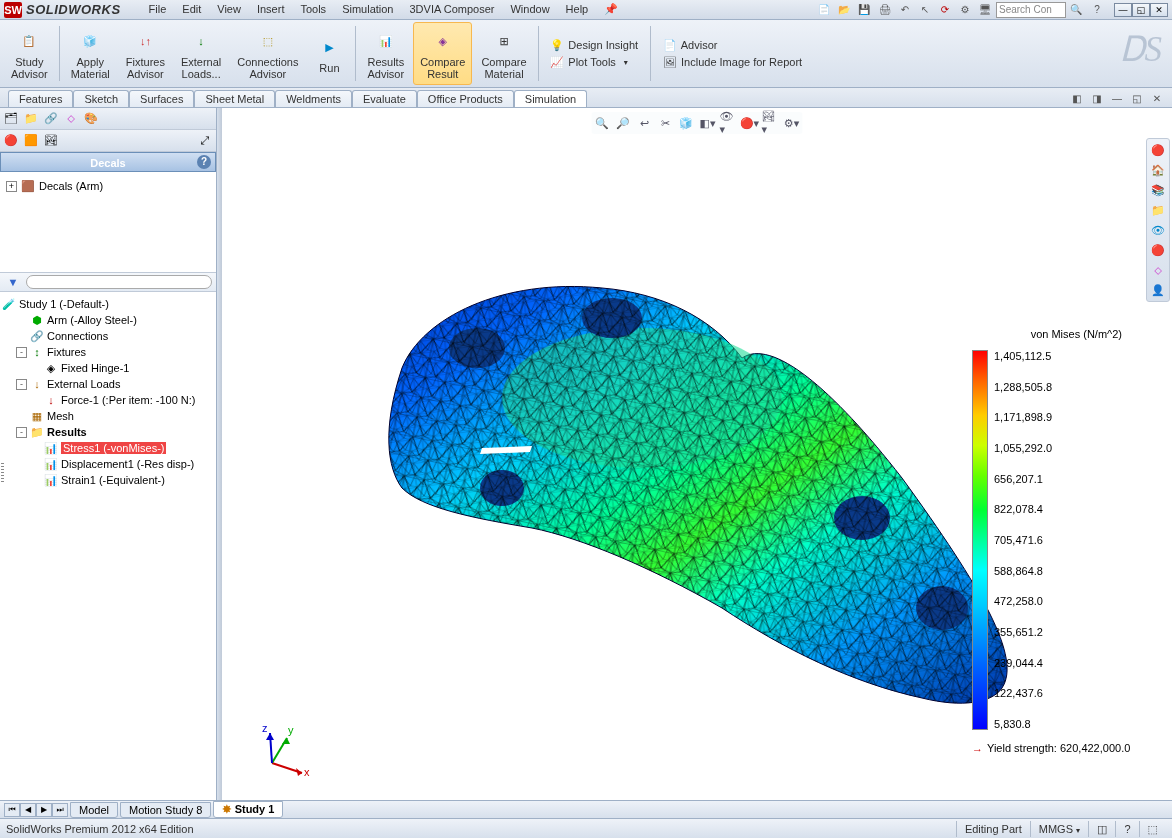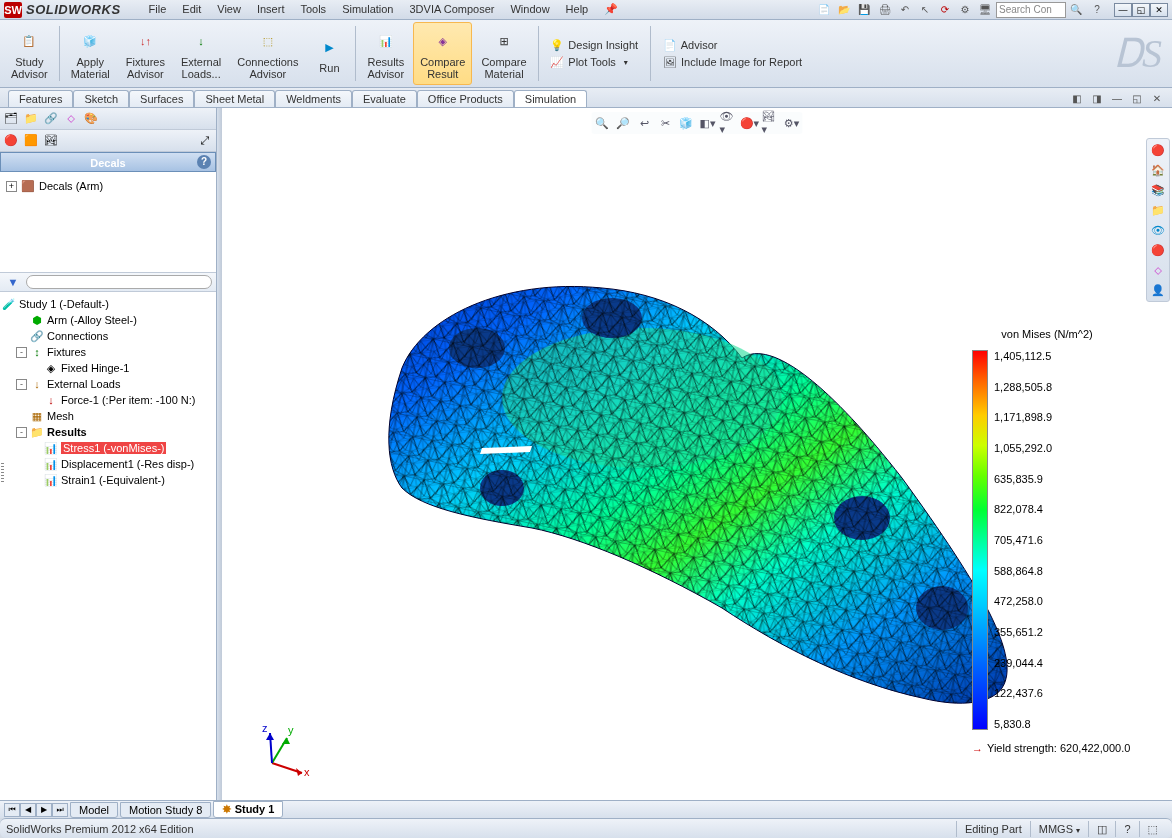--- a/index.html
+++ b/index.html
@@ -18,21 +18,21 @@
 .win-ctrl div{ width:18px; height:14px; border:1px solid #7a8aa0; background:linear-gradient(#f4f7fb,#d6e0ed); display:flex;align-items:center;justify-content:center; font-size:9px;}
 
 
 .ribbon { height:68px; background:linear-gradient(#eef2f8,#d7e0ec); border-bottom:1px solid #9fb0c6; display:flex; align-items:stretch; padding:2px 4px; gap:2px;}
 .rb-btn { display:flex; flex-direction:column; align-items:center; justify-content:center; padding:2px 6px; border:1px solid transparent; border-radius:3px; min-width:44px; text-align:center; line-height:1.1; color:#333;}
 .rb-btn.active { border-color:#f7b84f; background:linear-gradient(#ffe9b0,#ffdc85);}
 .rb-ico { width:28px; height:28px; margin-bottom:1px; display:flex; align-items:center; justify-content:center;}
 .rb-sep { width:1px; background:#b0bccc; margin:4px 2px;}
 .rb-stack{ display:flex; flex-direction:column; gap:2px; padding:2px 4px; justify-content:center;}
 .rb-stack-item{ display:flex; align-items:center; gap:4px; color:#333; padding:1px 4px; border-radius:2px;}
-.ds-logo{position:absolute; right:10px; top:30px; font-size:40px; color:#b8c4d4; font-style:italic; font-family:serif;}
+.ds-logo{position:absolute; right:10px; top:30px; font-size:35px; color:#b8c4d4; font-style:italic; font-family:serif;}
 
 
 .ctrl-tabs { height:20px; background:linear-gradient(#e8edf4,#d7e0ec); display:flex; align-items:flex-end; padding:0 8px; border-bottom:1px solid #9fb0c6; position:relative;}
 .ctrl-tab { padding:2px 10px; border:1px solid #9fb0c6; border-bottom:none; background:linear-gradient(#f4f7fb,#e4ebf4); margin-right:0px; border-radius:3px 3px 0 0; color:#333;}
 .ctrl-tab.active{ background:#fff; font-weight:normal;}
 .ctrl-tabs .right{ position:absolute; right:6px; top:2px; display:flex; gap:2px;}
 
 
 .main { position:absolute; top:108px; left:0; right:0; bottom:20px; display:flex;}
 
@@ -68,35 +68,35 @@
 
 
 .part{position:absolute;left:80px;top:80px;width:760px;height:560px;}
 .part svg{width:100%;height:100%;}
 
 
 .triad{position:absolute;left:30px;bottom:40px;width:60px;height:60px;}
 
 
 .legend{position:absolute;right:30px;top:220px;width:170px;}
-.legend-title{text-align:center;margin-bottom:10px;padding-right:20px;}
+.legend-title{text-align:right;margin-bottom:10px;padding-right:20px;}
 .legend-body{display:flex;align-items:stretch;}
 .legend-bar{width:16px;height:380px;background:linear-gradient(to bottom,#ff0000 0%,#ff6600 8%,#ffcc00 17%,#ccff00 25%,#66ff00 33%,#00ff33 42%,#00ff99 50%,#00ffff 58%,#00ccff 67%,#0099ff 75%,#0066ff 83%,#0033ff 92%,#0000ff 100%);border:1px solid #888;}
 .legend-labels{display:flex;flex-direction:column;justify-content:space-between;padding-left:6px;height:380px;}
 .legend-yield{margin-top:12px;display:flex;align-items:center;gap:4px;}
 
 
 .bottom-tabs{position:absolute;left:0;right:0;bottom:20px;height:18px;background:linear-gradient(#eef2f8,#d7e0ec);border-top:1px solid #9fb0c6;display:flex;align-items:center;padding:0 4px;}
 .bt-nav{display:flex;gap:0;}
 .bt-nav div{width:16px;height:14px;border:1px solid #9fb0c6;background:#e4ebf4;display:flex;align-items:center;justify-content:center;font-size:8px;}
 .bt-tab{padding:1px 8px;border:1px solid #9fb0c6;background:#e4ebf4;margin-left:2px;border-radius:0 0 3px 3px;}
 .bt-tab.active{background:#fff;font-weight:bold;}
 
 
-.statusbar{position:absolute;left:0;right:0;bottom:0;height:20px;background:linear-gradient(#eef2f8,#d7e0ec);border-top:1px solid #9fb0c6;display:flex;align-items:center;padding:0 6px;color:#333;border-radius:6px;}
+.statusbar{position:absolute;left:0;right:0;bottom:0;height:20px;background:linear-gradient(#eef2f8,#d7e0ec);border-top:1px solid #9fb0c6;display:flex;align-items:center;padding:0 6px;color:#333;}
 .statusbar .seg{padding:0 8px;border-left:1px solid #b0bccc;height:16px;line-height:16px;}
 </style>
 </head>
 <body>
 
 <div class="titlebar">
   <div class="sw-logo">SW</div>
   <div class="title">SOLIDWORKS</div>
   <div class="menus">
     <span>File</span>
@@ -428,21 +428,21 @@
 
     <div class="legend">
       <div class="legend-title">von Mises (N/m^2)</div>
       <div class="legend-body">
         <div class="legend-bar"></div>
         <div class="legend-labels">
           <div>1,405,112.5</div>
           <div>1,288,505.8</div>
           <div>1,171,898.9</div>
           <div>1,055,292.0</div>
-          <div>635,835.9</div>
+          <div>656,207.1</div>
           <div>822,078.4</div>
           <div>705,471.6</div>
           <div>588,864.8</div>
           <div>472,258.0</div>
           <div>355,651.2</div>
           <div>239,044.4</div>
           <div>122,437.6</div>
           <div>5,830.8</div>
         </div>
       </div>

